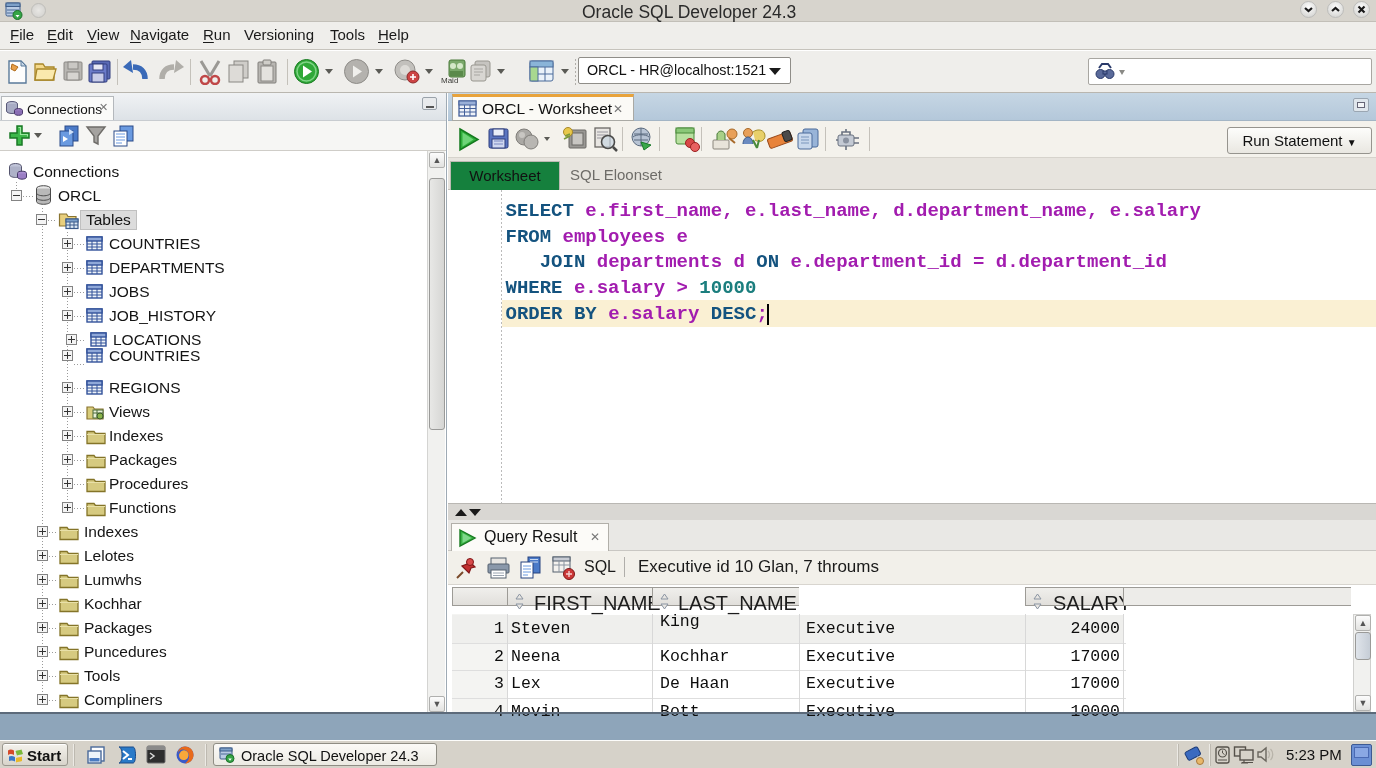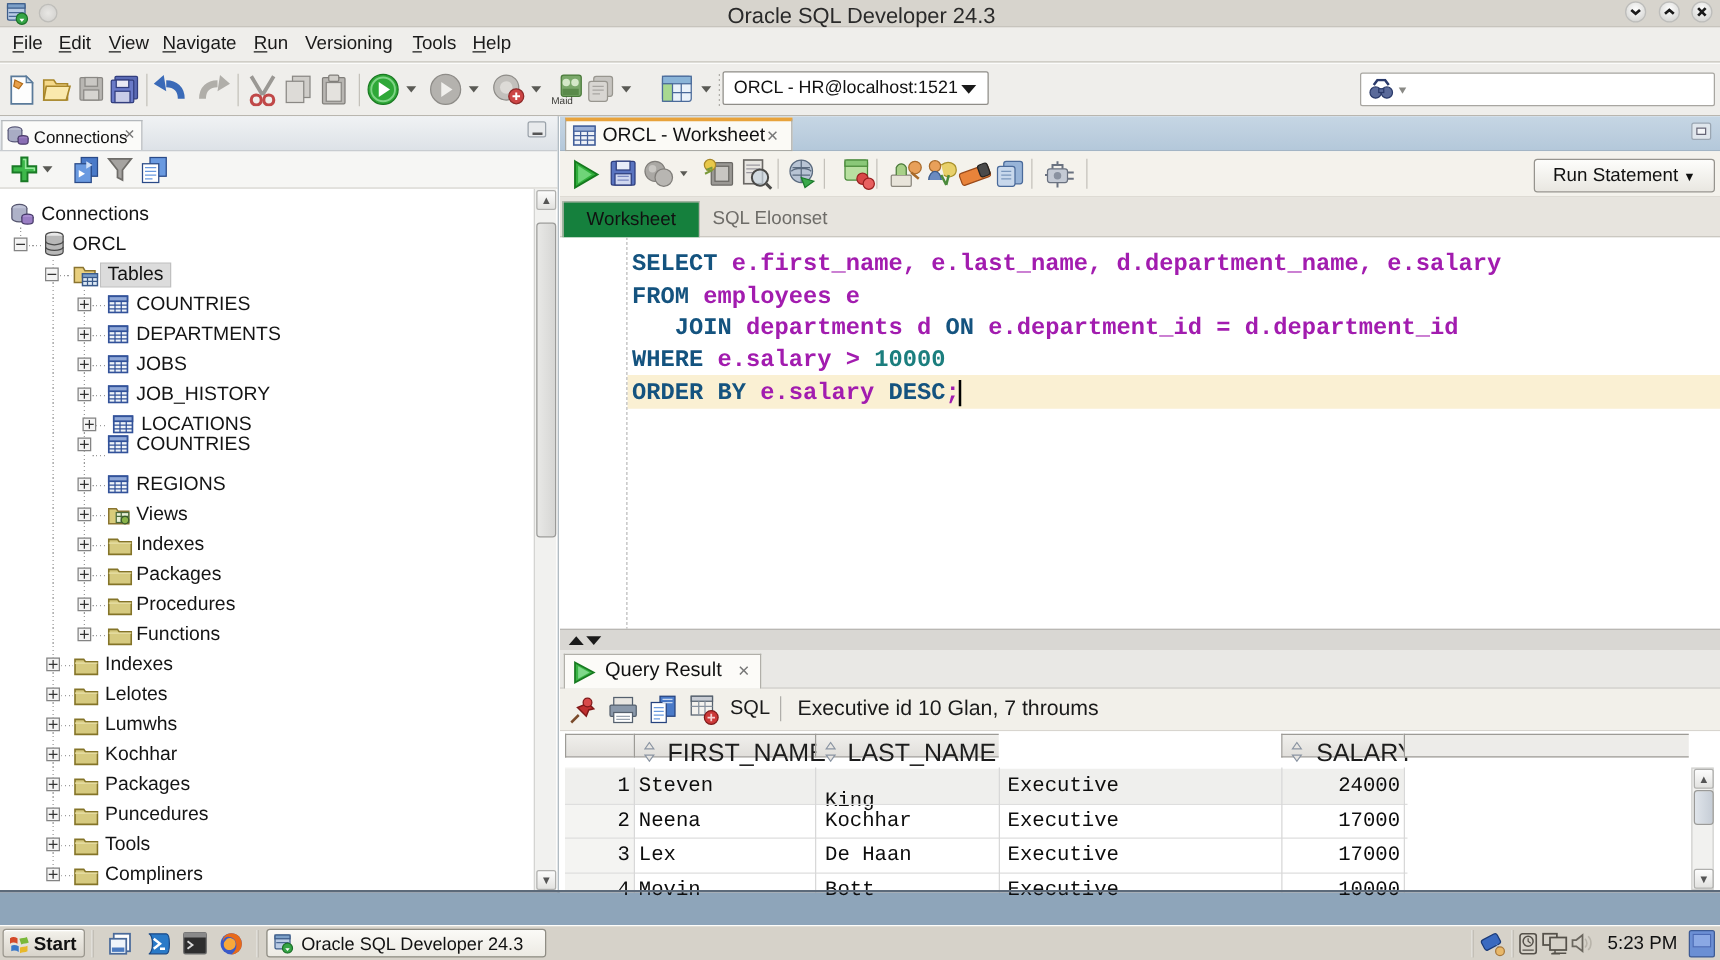--- a/index.html
+++ b/index.html
@@ -740,21 +740,21 @@
             <path d="M5.5 1L9 6H2z" fill="#e8e6e2" stroke="#8a94a2"></path>
             <path d="M5.5 16L2 11h7z" fill="#e8e6e2" stroke="#8a94a2"></path>
           </svg>
           <span class="ht" style="left:27px">SALARY</span>
         </div>
 <div class="hc" style="left:675px;width:228px;background:#edece9"></div>
 <div class="abs" style="left:4px;top:29px;width:55px;height:100px;background:#f4f4f2"></div>
 <div class="abs" style="left:4px;top:30px;width:671px;height:28px;background:#efefed"></div>
 <div class="gcell" style="left:46.1px;top:34px">1</div>
 <div class="gcell" style="left:63px;top:34px">Steven</div>
-<div class="gcell" style="left:212px;top:46px">King</div>
+<div class="gcell" style="left:212px;top:27px">King</div>
 <div class="gcell" style="left:358px;top:34px">Executive</div>
 <div class="gcell" style="left:622.5px;top:34px">24000</div>
 <div class="gcell" style="left:46.1px;top:62px">2</div>
 <div class="gcell" style="left:63px;top:62px">Neena</div>
 <div class="gcell" style="left:212px;top:62px">Kochhar</div>
 <div class="gcell" style="left:358px;top:62px">Executive</div>
 <div class="gcell" style="left:622.5px;top:62px">17000</div>
 <div class="gcell" style="left:46.1px;top:89px">3</div>
 <div class="gcell" style="left:63px;top:89px">Lex</div>
 <div class="gcell" style="left:212px;top:89px">De Haan</div>

